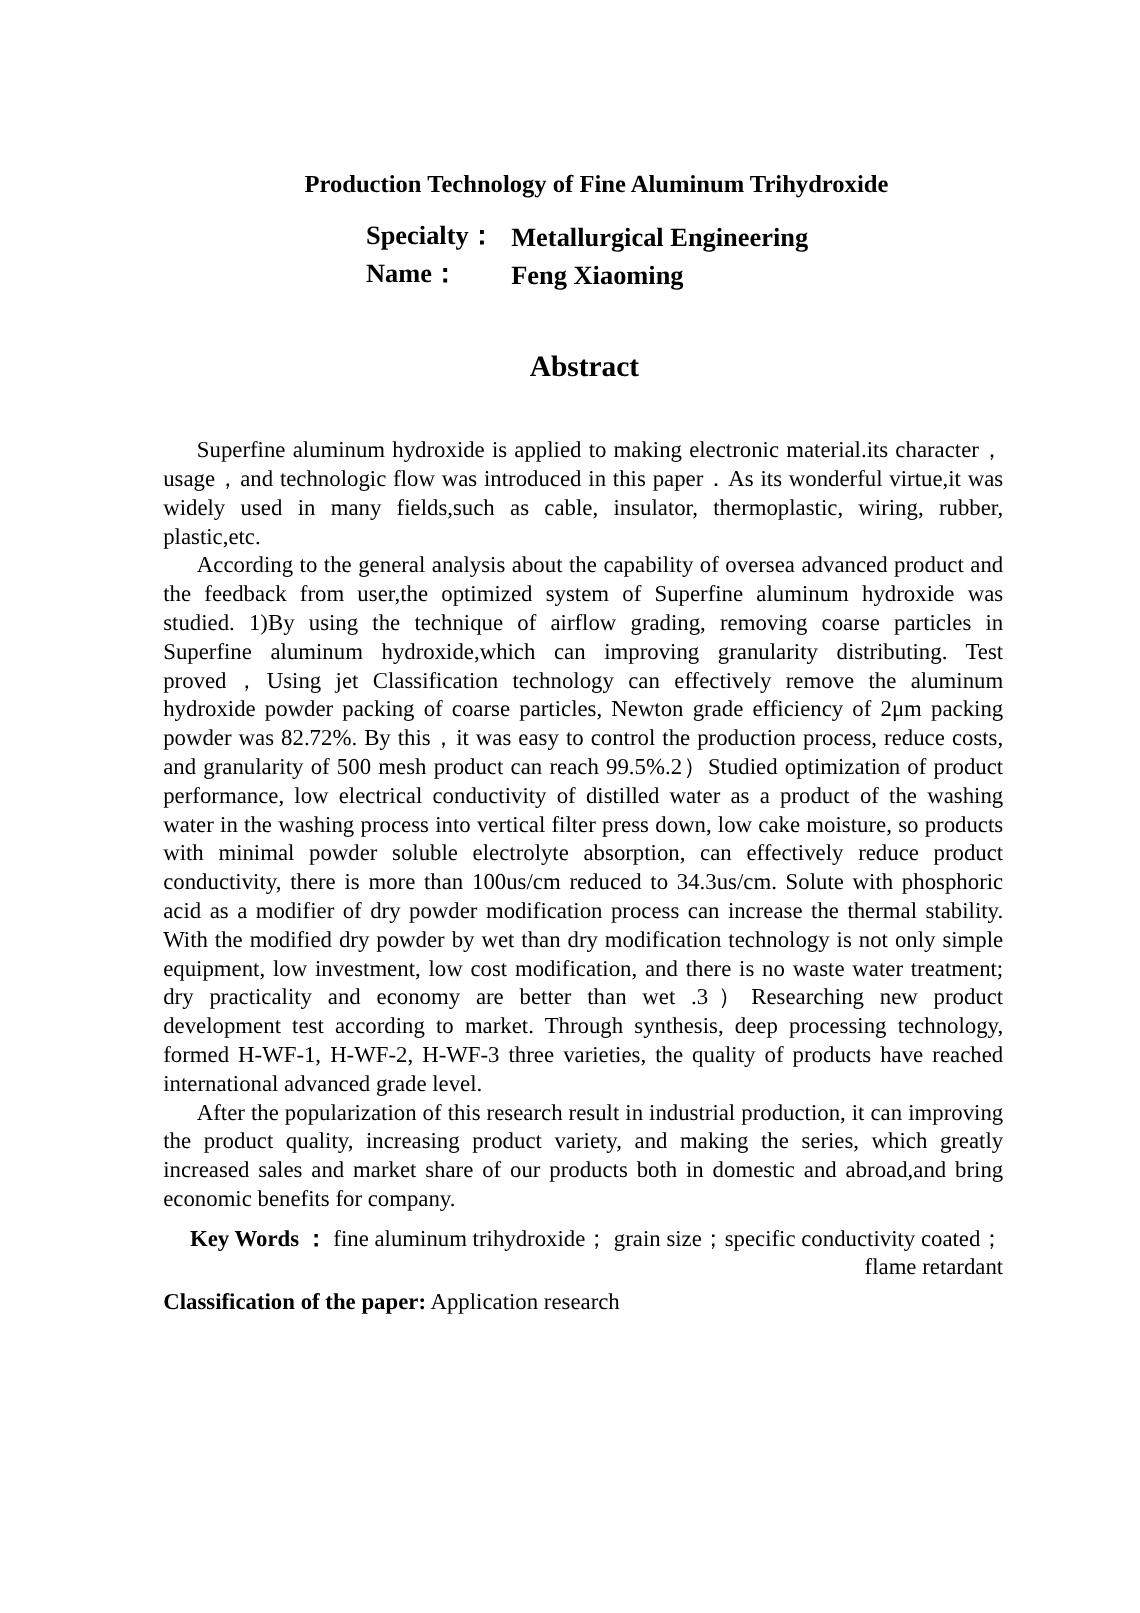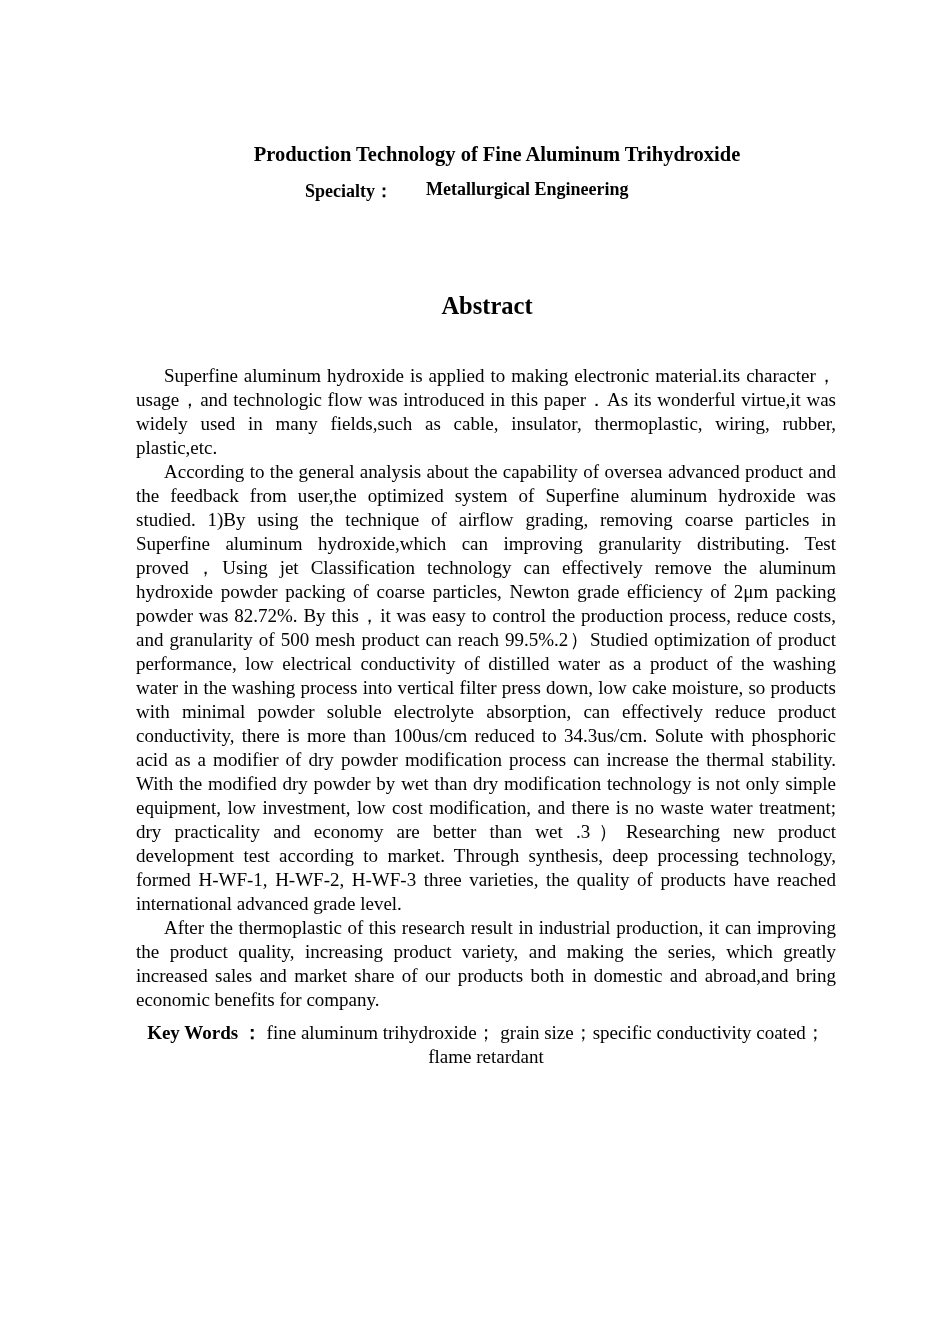--- a/index.html
+++ b/index.html
@@ -33,22 +33,22 @@
       margin: 0;
     }
     .meta {
       position: absolute;
       left: 305px;
       top: 179px;
     }
     .meta-row {
       display: flex;
       height: 32px;
-      align-items: flex-start;
-      font-size: 18px;
+      align-items: flex-end;
+      font-size: 22px;
     }
     .meta-label {
       width: 121px;
       font-weight: bold;
     }
     .meta-value {
       font-weight: bold;
     }
     .abstract-heading {
       position: absolute;
@@ -69,21 +69,21 @@
       font-size: 19px;
       line-height: 24px;
     }
     .body p {
       margin: 0;
       text-align: justify;
       text-indent: 28px;
     }
     .keywords {
       margin-top: 9px;
-      text-align: center;
+      text-align: right;
       line-height: 24px;
     }
     .keywords b, .classification b {
       font-weight: bold;
     }
     .classification {
       margin-top: 5px;
       line-height: 24px;
     }
   </style>
@@ -91,28 +91,35 @@
 <body>
 
 <div class="page">
   <h1 class="title">Production Technology of Fine Aluminum Trihydroxide</h1>
 
   <div class="meta">
     <div class="meta-row">
       <span class="meta-label">Specialty：</span>
       <span class="meta-value">Metallurgical Engineering</span>
     </div>
+    <div class="meta-row">
+      <span class="meta-label">Name：</span>
+      <span class="meta-value">Feng Xiaoming</span>
+    </div>
   </div>
 
   <h2 class="abstract-heading">Abstract</h2>
 
   <div class="body">
     <p>Superfine aluminum hydroxide is applied to making electronic material.its character，usage，and technologic flow was introduced in this paper．As its wonderful virtue,it was widely used in many fields,such as cable, insulator, thermoplastic, wiring, rubber, plastic,etc.</p>
     <p>According to the general analysis about the capability of oversea advanced product and the feedback from user,the optimized system of Superfine aluminum hydroxide was studied. 1)By using the technique of airflow grading, removing coarse particles in Superfine aluminum hydroxide,which can improving granularity distributing. Test proved，Using jet Classification technology can effectively remove the aluminum hydroxide powder packing of coarse particles, Newton grade efficiency of 2μm packing powder was 82.72%. By this，it was easy to control the production process, reduce costs, and granularity of 500 mesh product  can reach 99.5%.2）Studied optimization of product performance, low electrical conductivity of distilled water as a product of the washing water in the washing process into vertical filter press down, low cake moisture, so products with minimal powder soluble electrolyte absorption, can effectively reduce product conductivity, there is more than 100us/cm reduced to 34.3us/cm. Solute with phosphoric acid as a modifier of dry powder modification process can increase the thermal stability. With the modified dry powder by wet than dry modification technology is not only simple equipment, low investment, low cost modification, and there is no waste water treatment; dry practicality and economy are better than wet .3）Researching new product development test according to market. Through synthesis, deep processing technology, formed H-WF-1, H-WF-2, H-WF-3 three varieties, the quality of products have reached international advanced grade level.</p>
-    <p>After the thermoplastic of this research result in industrial production, it can improving the product quality, increasing product variety, and making the series, which greatly increased sales and market share of our products both in domestic and abroad,and bring economic benefits for company.</p>
+    <p>After the popularization of this research result in industrial production, it can improving the product quality, increasing product variety, and making the series, which greatly increased sales and market share of our products both in domestic and abroad,and bring economic benefits for company.</p>
 
     <div class="keywords">
       <b>Key Words ：</b>
       <span>fine aluminum trihydroxide；   grain size；specific conductivity coated；flame retardant</span>
     </div>
 
+    <div class="classification">
+      <b>Classification of the paper:</b><span> Application research</span>
+    </div>
   </div>
 </div>
 
 </body></html>

